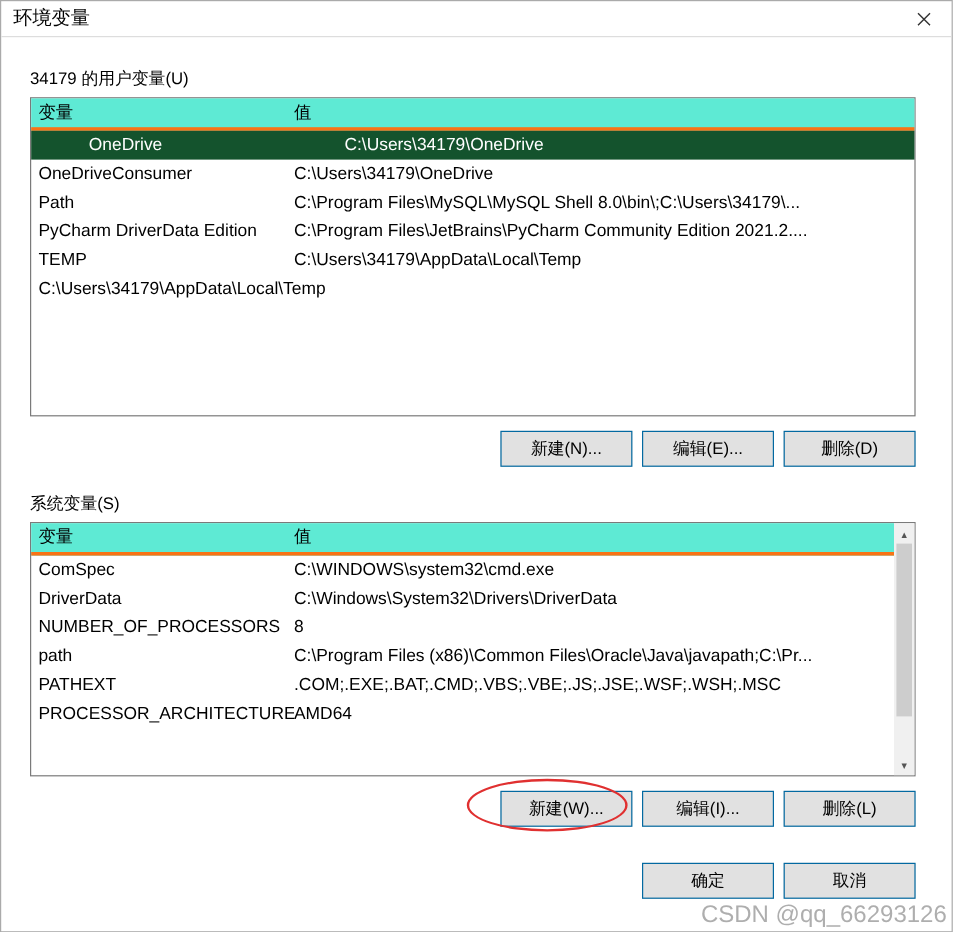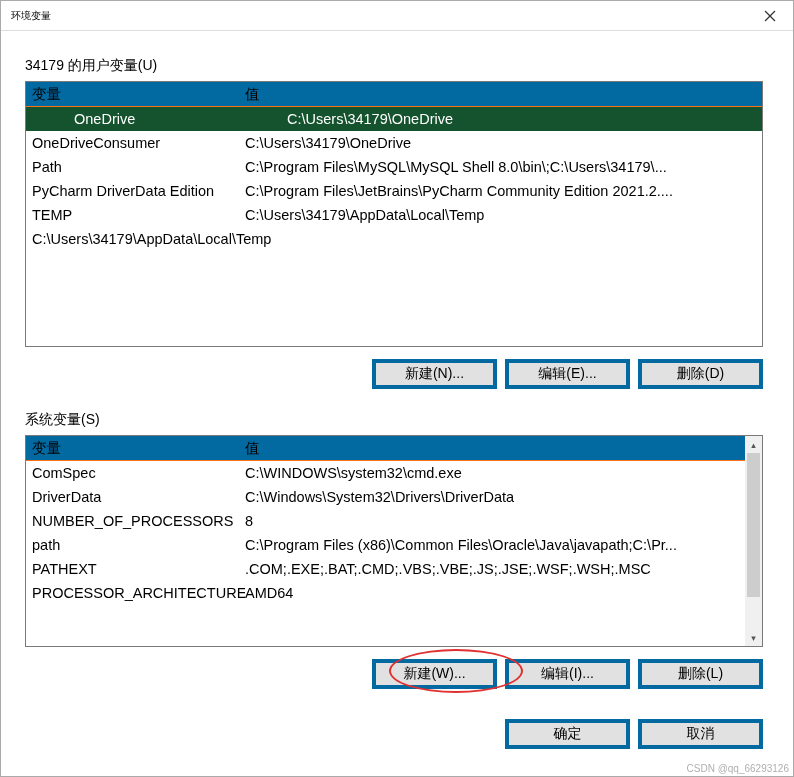--- a/index.html
+++ b/index.html
@@ -14,21 +14,21 @@
     border: 1px solid #aaa;
     position: relative;
     overflow: hidden;
   }
   .titlebar {
     display: flex;
     align-items: center;
     height: 30px;
     padding: 0 0 0 10px;
     border-bottom: 1px solid #ddd;
-    font-size: 10px;
+    font-size: 16px;
   }
   .titlebar-spacer { flex: 1; }
   .titlebar-close {
     width: 46px;
     height: 30px;
     display: flex;
     align-items: center;
     justify-content: center;
     font-size: 14px;
     color: #333;
@@ -53,22 +53,22 @@
     height: 212px;
     padding-right: 17px;
   }
   .table-header, .table-row {
     display: flex;
     font-size: 14.5px;
     line-height: 24px;
     padding: 0 6px;
   }
   .table-header {
-    border-bottom: 1px solid #f97316;
-    background: #0369a1;
+    border-bottom: 3px solid #f97316;
+    background: #5eead4;
     font-weight: normal;
   }
   .col-var { width: 213px; flex-shrink: 0; padding-right: 4px; white-space:nowrap; overflow:hidden; }
   .col-val { flex: 1; white-space: nowrap; overflow: hidden; text-overflow: ellipsis; }
   .row-selected { background: #14532d; color: #fff; padding-left: 48px; }
   .scrollbar-v {
     position: absolute;
     right: 0; top: 0; bottom: 0;
     width: 17px;
     background: #f0f0f0;
@@ -92,23 +92,23 @@
     background: #cdcdcd;
   }
   .button-row {
     display: flex;
     justify-content: flex-end;
     gap: 8px;
     margin-top: 12px;
     margin-bottom: 22px;
   }
   .btn {
-    width: 125px;
+    width: 110px;
     height: 30px;
-    border: 4px solid #0369a1;
+    border: 1px solid #0369a1;
     background: #e1e1e1;
     font-family: inherit;
     font-size: 14px;
     cursor: pointer;
   }
   .bottom-row {
     display: flex;
     justify-content: flex-end;
     gap: 8px;
     margin-top: 30px;
@@ -120,21 +120,21 @@
     width: 134px;
     height: 44px;
     border: 2px solid #e03030;
     border-radius: 50%;
     pointer-events: none;
   }
   .watermark {
     position: absolute;
     right: 4px;
     bottom: 2px;
-    font-size: 10px;
+    font-size: 20px;
     color: rgba(120,120,120,0.6);
     pointer-events: none;
   }
 </style>
 </head>
 <body>
 
 <div class="titlebar">
   <span>环境变量</span>
   <div class="titlebar-spacer"></div>

